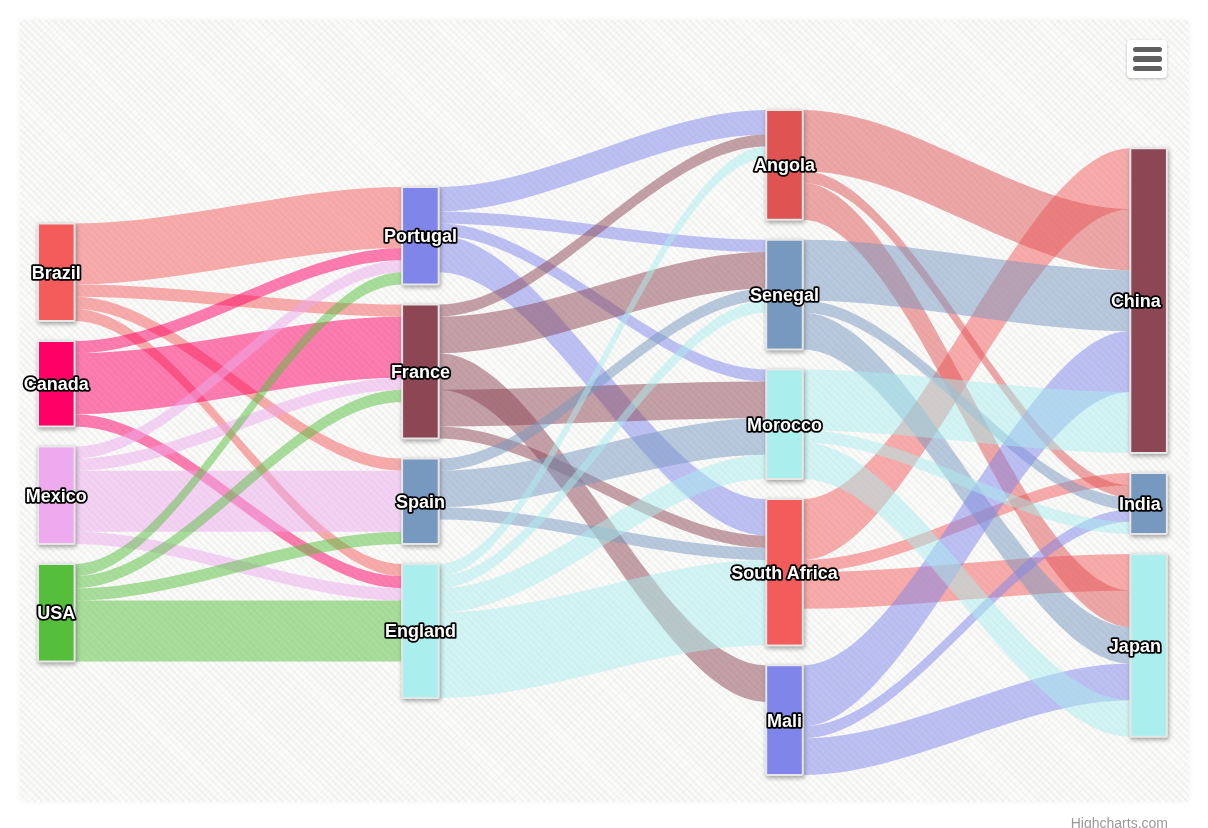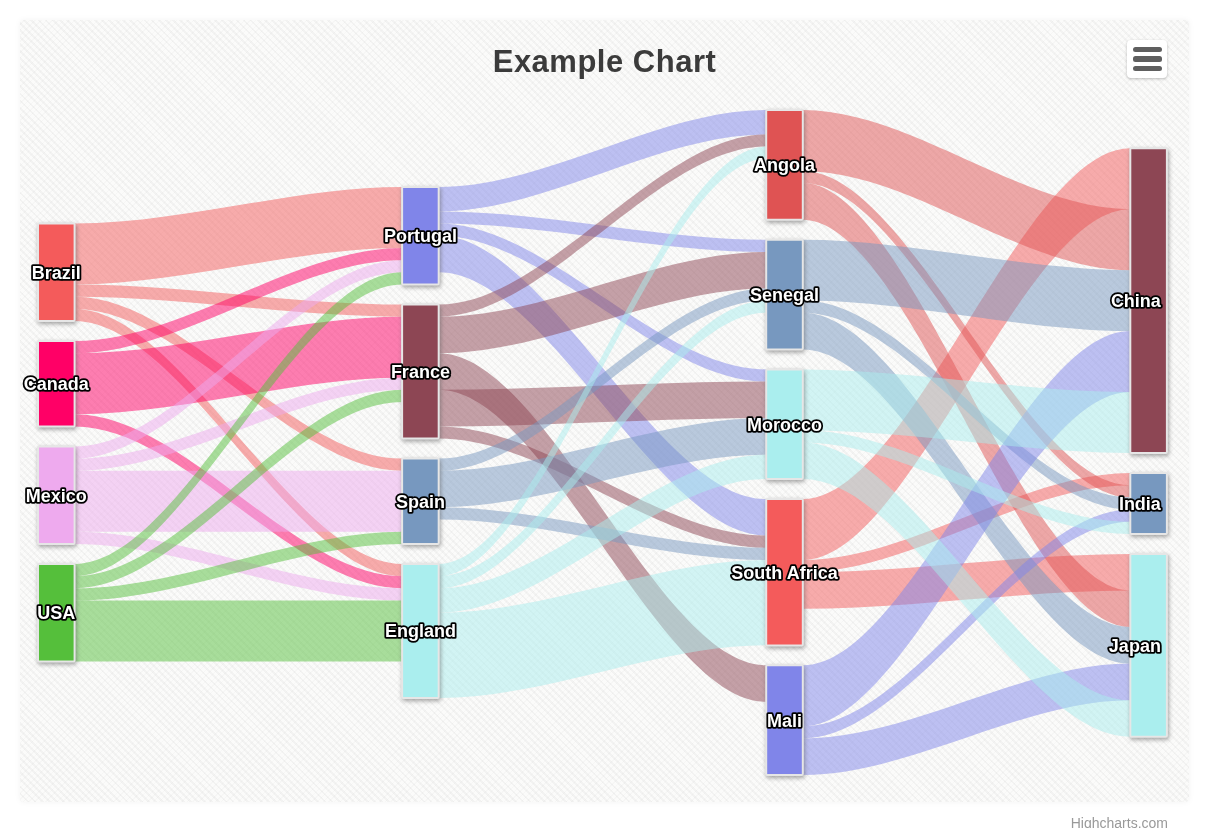--- a/index.html
+++ b/index.html
@@ -93,21 +93,20 @@
     cursor: pointer;
     text-decoration: none;
     margin-top: 40px;
   }
 </style>
 </head>
 <body>
 
 <div class="chart-card">
 
-  <div class="chart-title">Example Chart</div>
 
   <div class="menu-button" title="Chart context menu">
     <span class="bar"></span>
     <span class="bar"></span>
     <span class="bar"></span>
   </div>
 
   <svg id="sankey-svg" class="sankey-svg" width="1169" height="782" viewBox="0 0 1169 782">
     <g id="links-group">
         <path d="M 54.6 203.6 C 162.7 203.6 274 167 382.1 167 L 382.1 228 C 274 228 162.7 264.5 54.6 264.5 Z" fill="#f45b5b" fill-opacity="0.5" class="sankey-link"></path>

